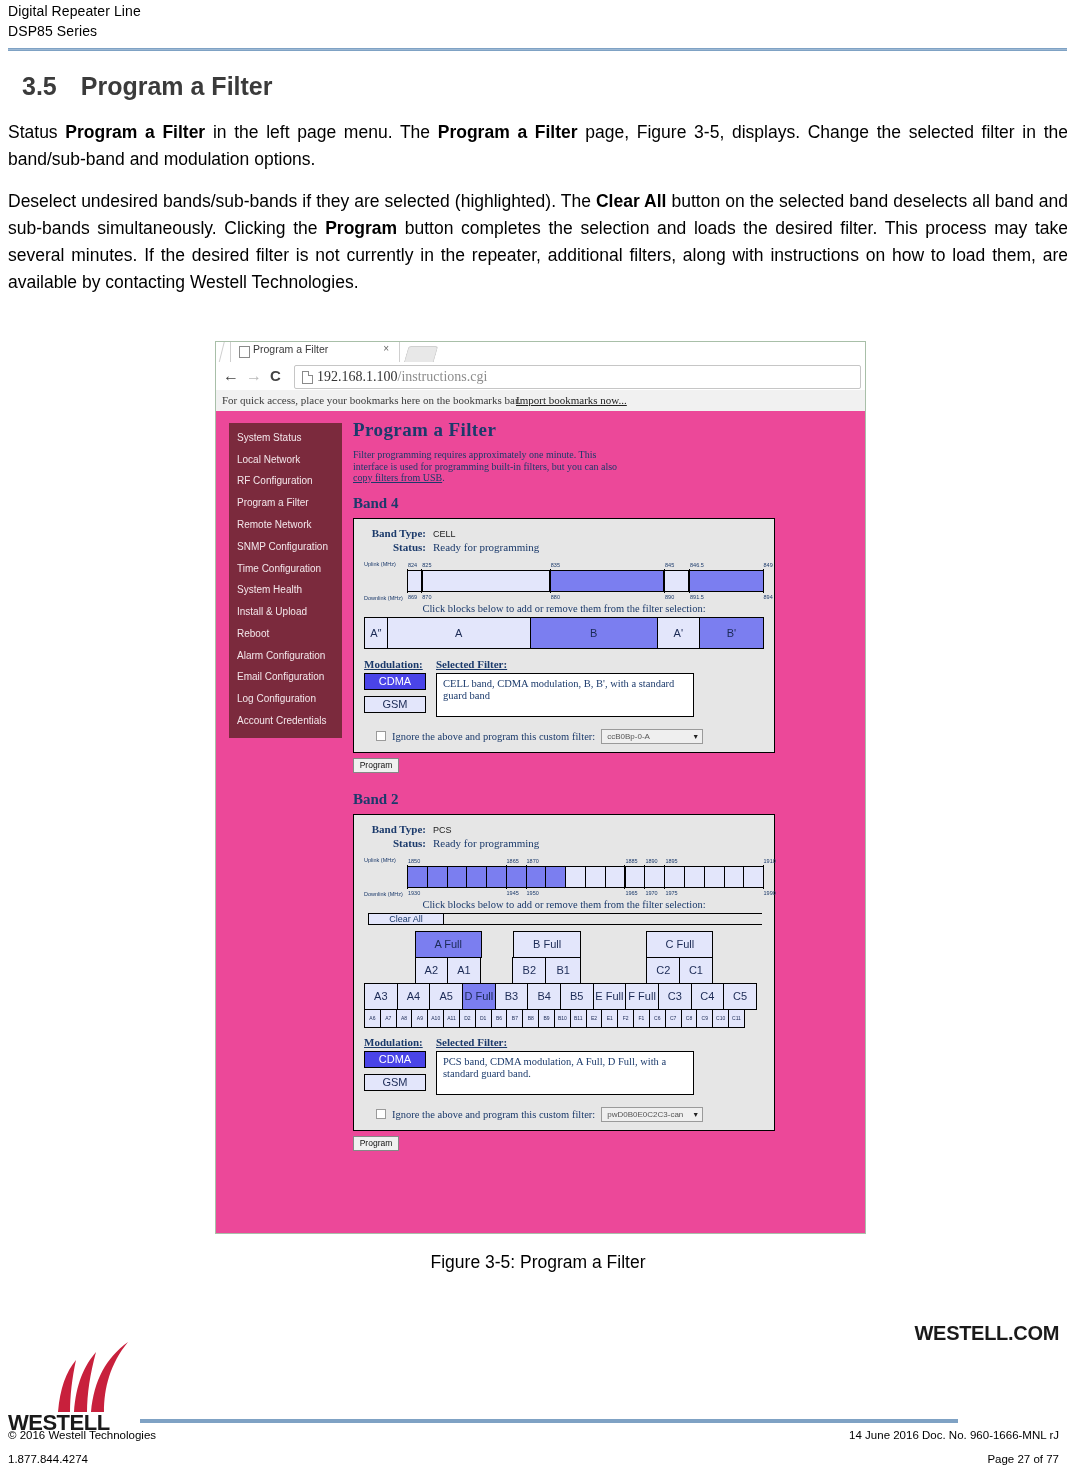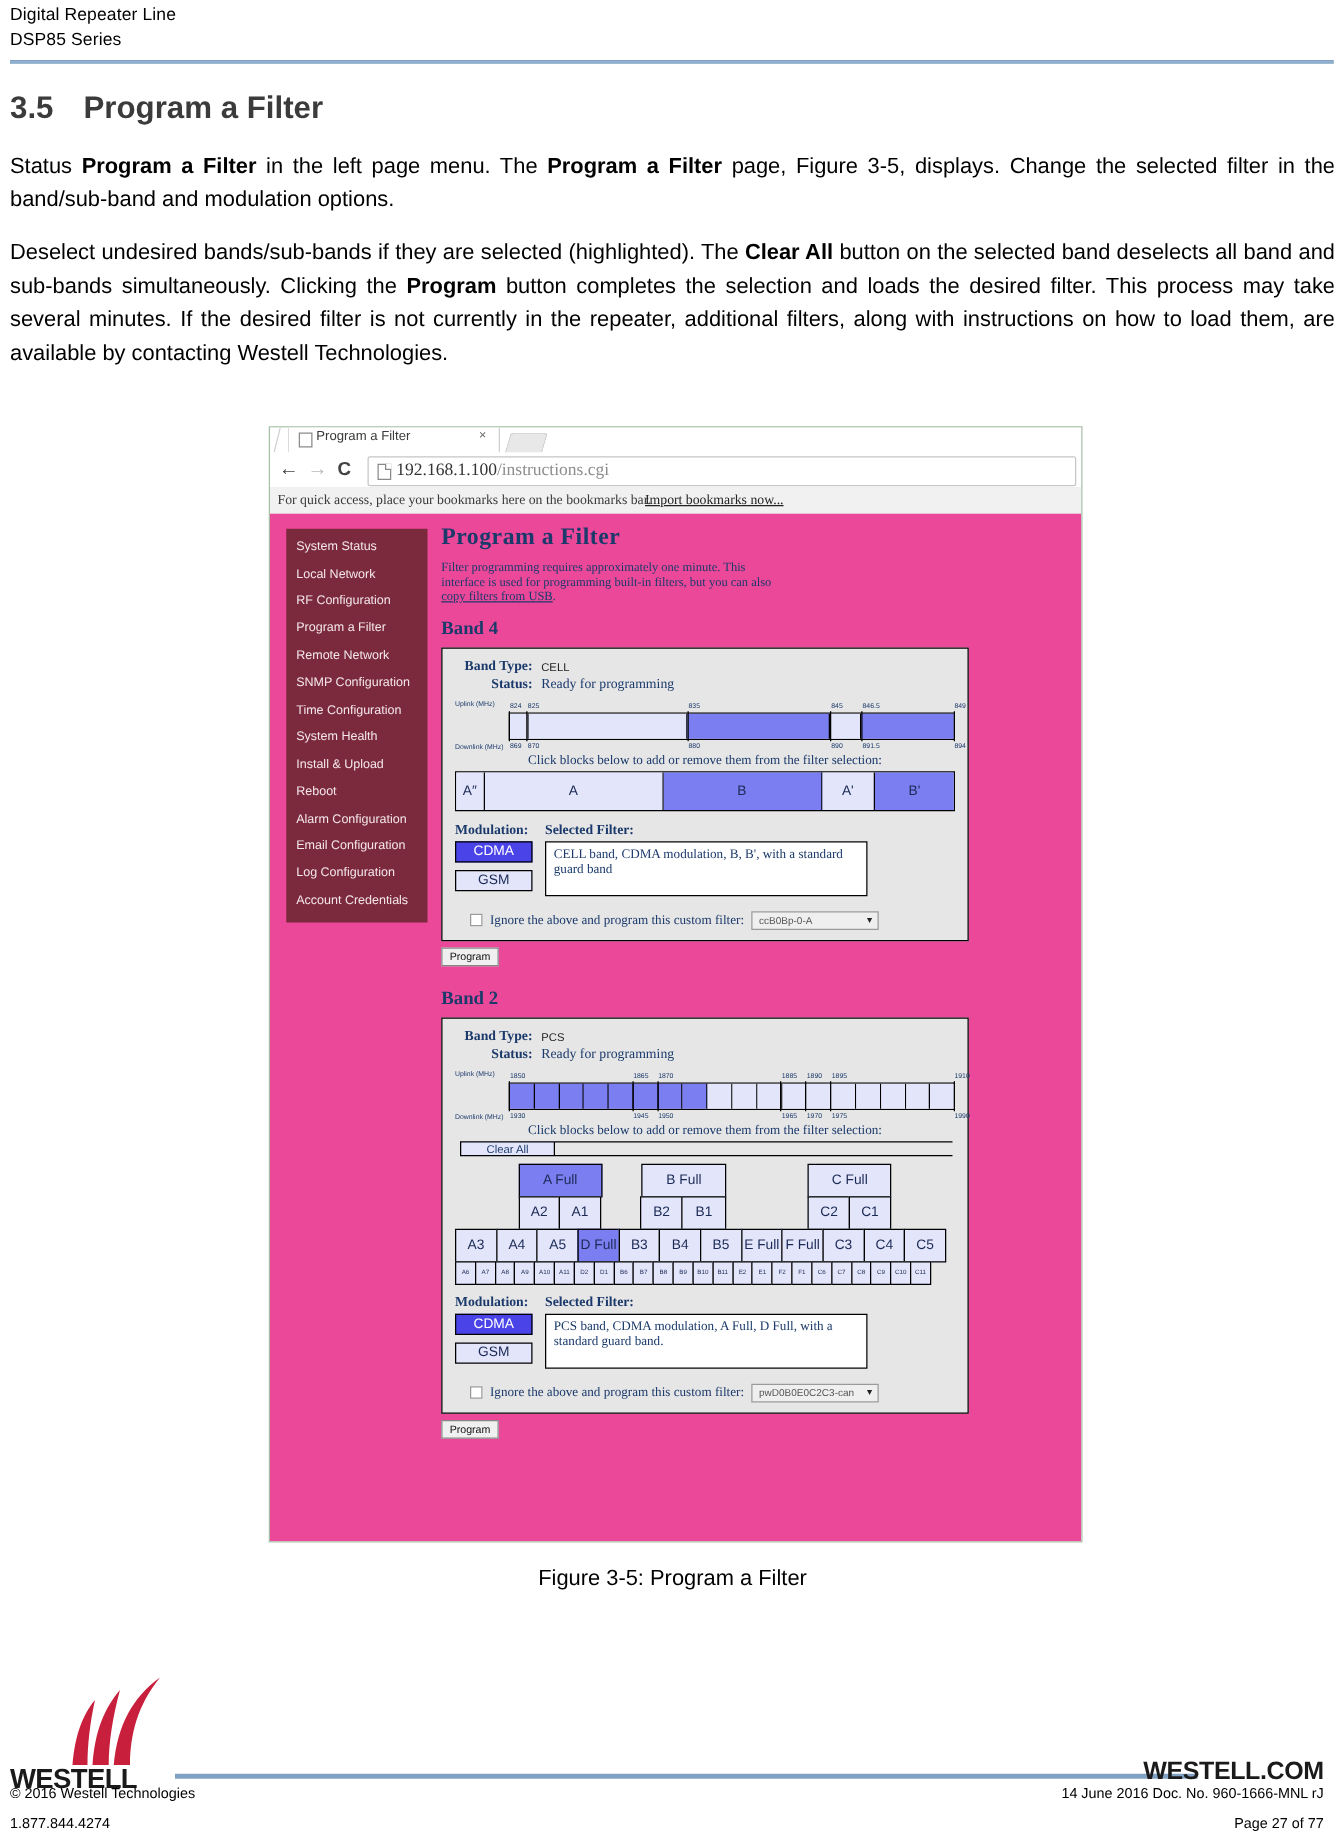--- a/index.html
+++ b/index.html
@@ -19,21 +19,21 @@
   .head-rule{
     position:absolute;left:0;top:48px;width:1060px;height:3px;
     background:#7fa2c4;
   }
   .head-rule:after{
     content:"";position:absolute;left:0;top:1px;width:100%;height:1px;background:#9cb8d4;
   }
 
   
   .sec{position:absolute;left:0;top:72px;display:flex;align-items:baseline;}
-  .sec .num{font-size:25px;font-weight:bold;color:#3b3b3b;}
+  .sec .num{font-size:25px;font-weight:bold;color:#3b3b3b;margin-left:14px;}
   .sec .ttl{font-size:25px;font-weight:bold;color:#3b3b3b;margin-left:24px;}
 
   
   .para{
     position:absolute;left:0;width:1060px;
     font-size:17.5px;line-height:27px;text-align:justify;color:#000;
   }
   .para b{font-weight:bold;}
   #p1{top:119px;}
   #p2{top:188px;}
@@ -211,20 +211,21 @@
   }
   .gcell.on{background:#7b7ef0;}
   .gcell.blank{border:none;background:transparent;}
   .gcell.tiny{height:19px;font-size:5px;}
 
   .modrow{display:flex;margin-top:9px;}
   .modcol{width:72px;}
   .modlab,.selab{
     font-family:"Liberation Serif", serif;font-weight:bold;font-size:11px;color:#1b3a6b;
     margin-bottom:3px;
+    text-decoration:underline;
   }
   .modbtn{
     width:62px;height:17px;border:1px solid #000;box-sizing:border-box;
     display:flex;align-items:center;justify-content:center;
     font-size:11px;color:#1b2a55;background:#e3e6fb;margin-bottom:6px;
     font-family:"Liberation Sans", sans-serif;
   }
   .modbtn.on{background:#4a44e8;color:#fff;}
   .selbox{
     border:1px solid #000;background:#fff;width:258px;min-height:44px;
@@ -258,21 +259,21 @@
   .logo{position:absolute;left:42px;top:1338px;width:90px;height:80px;}
   .logo svg{display:block;}
   .wordmark{
     position:absolute;left:0;top:1410px;font-size:22px;font-weight:bold;
     letter-spacing:-.5px;color:#1a1a1a;
   }
   .foot-rule{
     position:absolute;left:132px;top:1419px;width:818px;height:4px;background:#7fa2c4;
   }
   .foot-dotcom{
-    position:absolute;right:0;top:1406px;font-size:20px;font-weight:bold;
+    position:absolute;right:0;top:1322px;font-size:20px;font-weight:bold;
     color:#1a1a1a;letter-spacing:-.3px;
   }
   .foot-l1{position:absolute;left:0;top:1429px;font-size:11.5px;color:#000;}
   .foot-l2{position:absolute;left:0;top:1453px;font-size:11.5px;color:#000;}
   .foot-r1{position:absolute;right:0;top:1429px;font-size:11.5px;color:#000;}
   .foot-r2{position:absolute;right:0;top:1453px;font-size:11.5px;color:#000;}
 
   .inner{position:absolute;left:8px;right:8px;top:0;bottom:0;}
 </style>
 </head>

